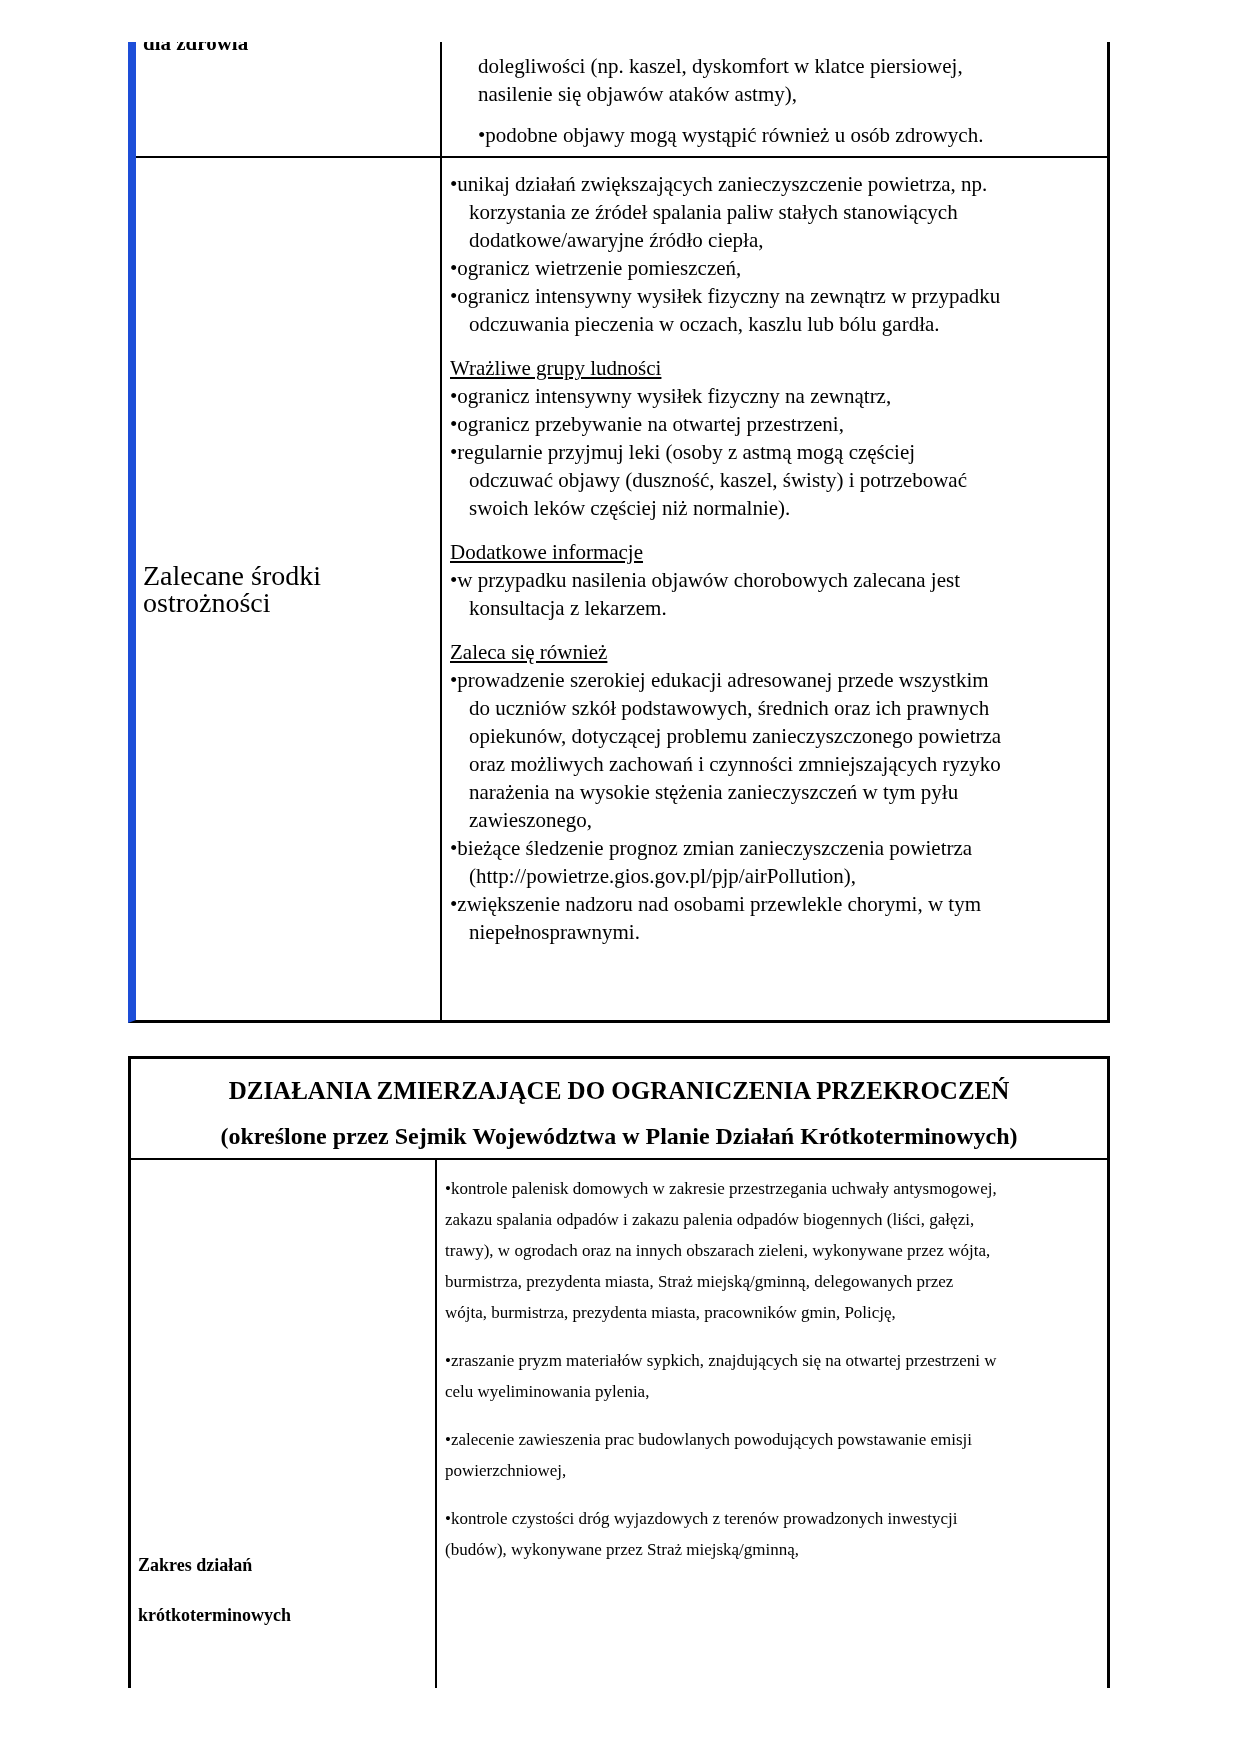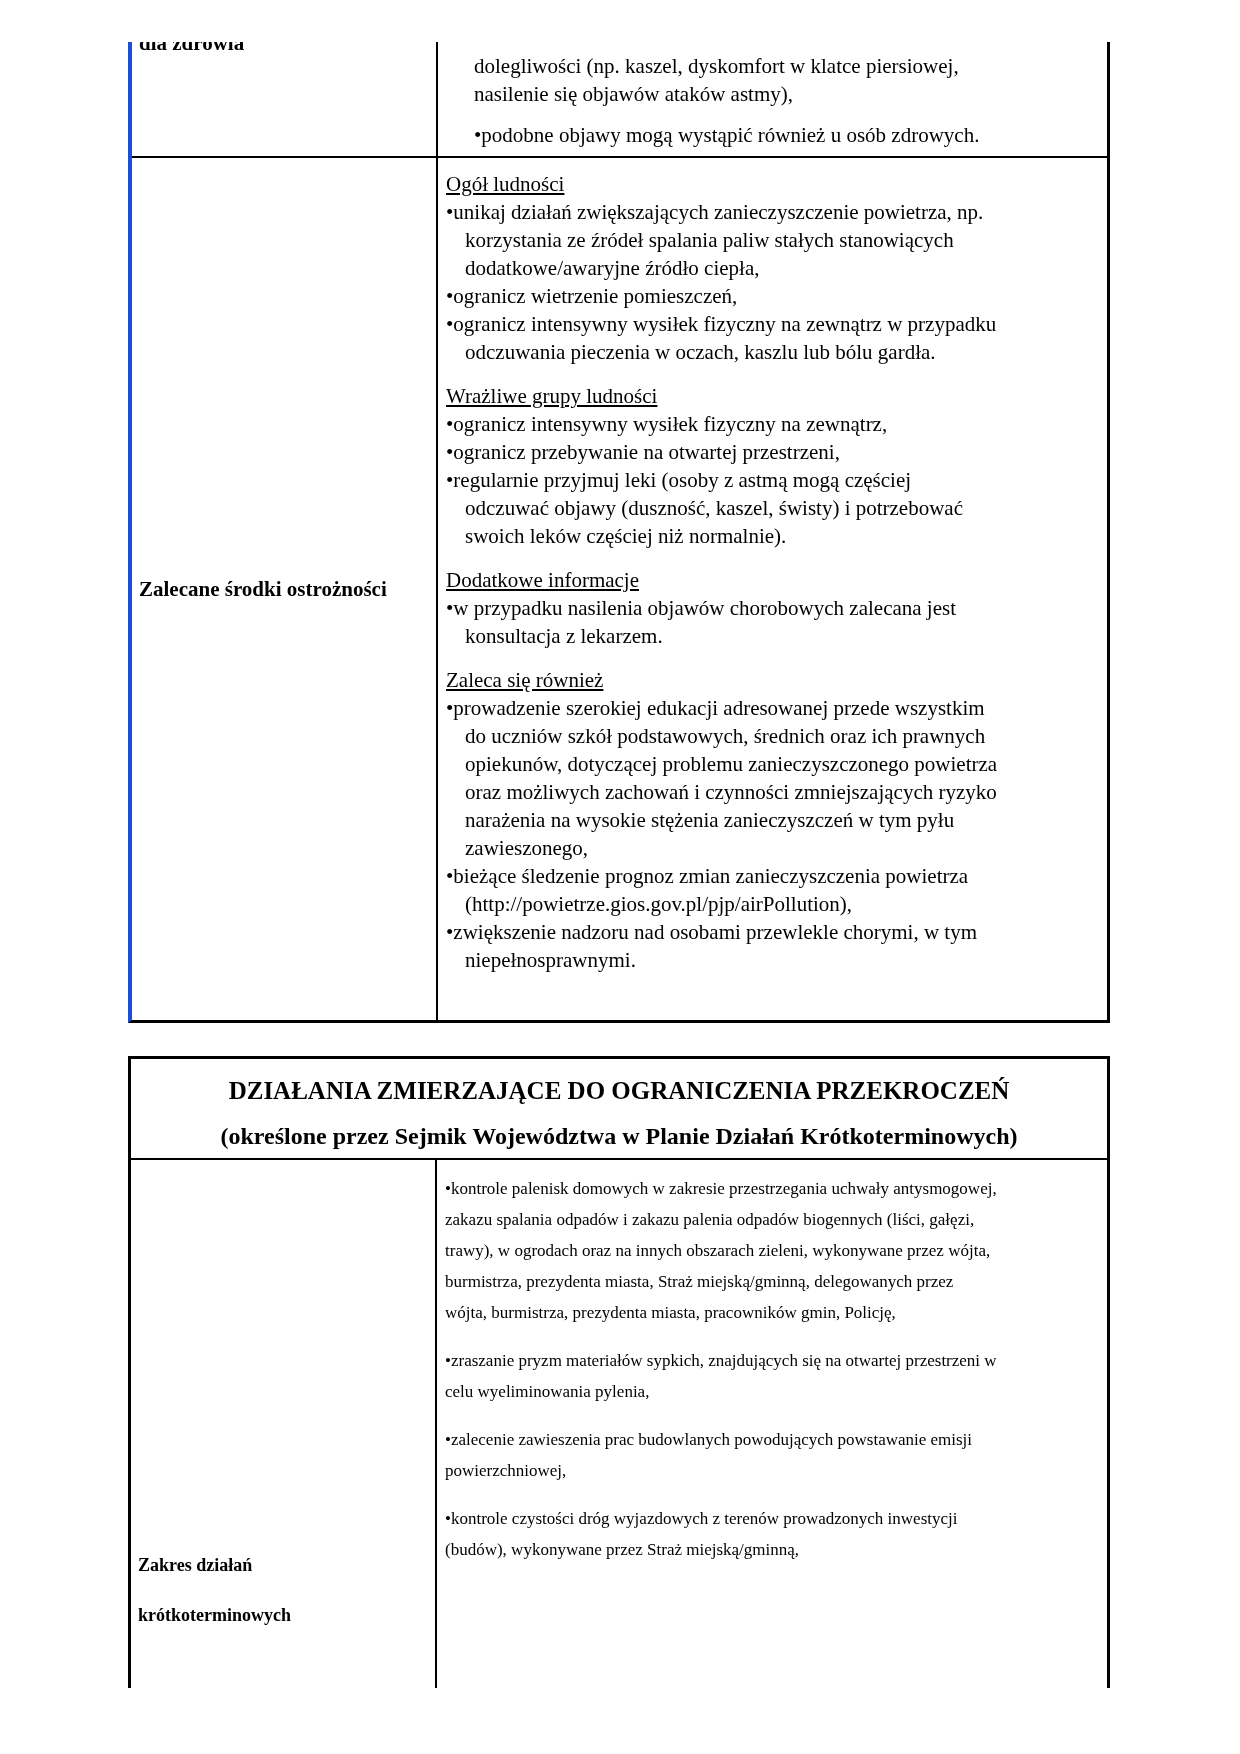--- a/index.html
+++ b/index.html
@@ -11,36 +11,36 @@
   }
   
   .tbl{position:absolute;left:128px;width:982px;box-sizing:border-box;}
   .row{display:flex;box-sizing:border-box;}
   .cell{box-sizing:border-box;}
   .cell-left{flex:0 0 306px;border-right:2px solid #000;}
   .cell-right{flex:1 1 auto;}
   
   #table1{
     top:42px;
-    border-left:4px solid #1d4ed8;border-right:3px solid #000;border-bottom:3px solid #000;
+    border-left:8px solid #1d4ed8;border-right:3px solid #000;border-bottom:3px solid #000;
   }
   #t1-rowA{height:116px;border-bottom:2px solid #000;}
   #t1-rowB{height:862px;}
   .clip-cell{position:relative;overflow:hidden;}
   .clip-cell span{
     position:absolute;top:-11px;left:7px;
     font-weight:bold;font-size:21px;line-height:24px;white-space:nowrap;
   }
   .rowA-right{padding:10px 21px 0 8px;font-size:21px;line-height:28px;margin-left:28px;}
   .rowA-right .para{max-width:520px;margin:0 0 13px 0;}
   .rowA-right .flat-bullet{max-width:552px;margin:0;}
   .flat-bullet::before{content:"\2022 ";}
   .vcenter{display:flex;align-items:center;}
   .left-label{
-    font-weight:bold;font-size:21px;line-height:27px;padding:0 4px 0 7px;
+    font-weight:normal;font-size:28px;line-height:27px;padding:0 4px 0 7px;
   }
   .rowB-right{padding:12px 14px 0 8px;font-size:21px;line-height:28px;}
   .section{margin:0 0 16px 0;max-width:552px;}
   .section-heading{text-decoration:underline;}
   .hang{padding-left:19px;text-indent:-19px;}
   .hang::before{content:"\2022 ";}
   
   #table2{
     top:1056px;
     border-top:3px solid #000;border-left:3px solid #000;border-right:3px solid #000;
@@ -72,21 +72,20 @@
     </div>
   </div>
 
   <div class="row" id="t1-rowB">
     <div class="cell cell-left vcenter">
       <div class="left-label">Zalecane środki ostrożności</div>
     </div>
     <div class="cell cell-right rowB-right">
 
       <div class="section">
-        <div class="section-heading">Ogół ludności</div>
         <div class="hang">unikaj działań zwiększających zanieczyszczenie powietrza, np. korzystania ze źródeł spalania paliw stałych stanowiących dodatkowe/awaryjne źródło ciepła,</div>
         <div class="hang">ogranicz wietrzenie pomieszczeń,</div>
         <div class="hang">ogranicz intensywny wysiłek fizyczny na zewnątrz w przypadku odczuwania pieczenia w oczach, kaszlu lub bólu gardła.</div>
       </div>
 
       <div class="section">
         <div class="section-heading">Wrażliwe grupy ludności</div>
         <div class="hang">ogranicz intensywny wysiłek fizyczny na zewnątrz,</div>
         <div class="hang">ogranicz przebywanie na otwartej przestrzeni,</div>
         <div class="hang">regularnie przyjmuj leki (osoby z astmą mogą częściej odczuwać objawy (duszność, kaszel, świsty) i potrzebować swoich leków częściej niż normalnie).</div>

